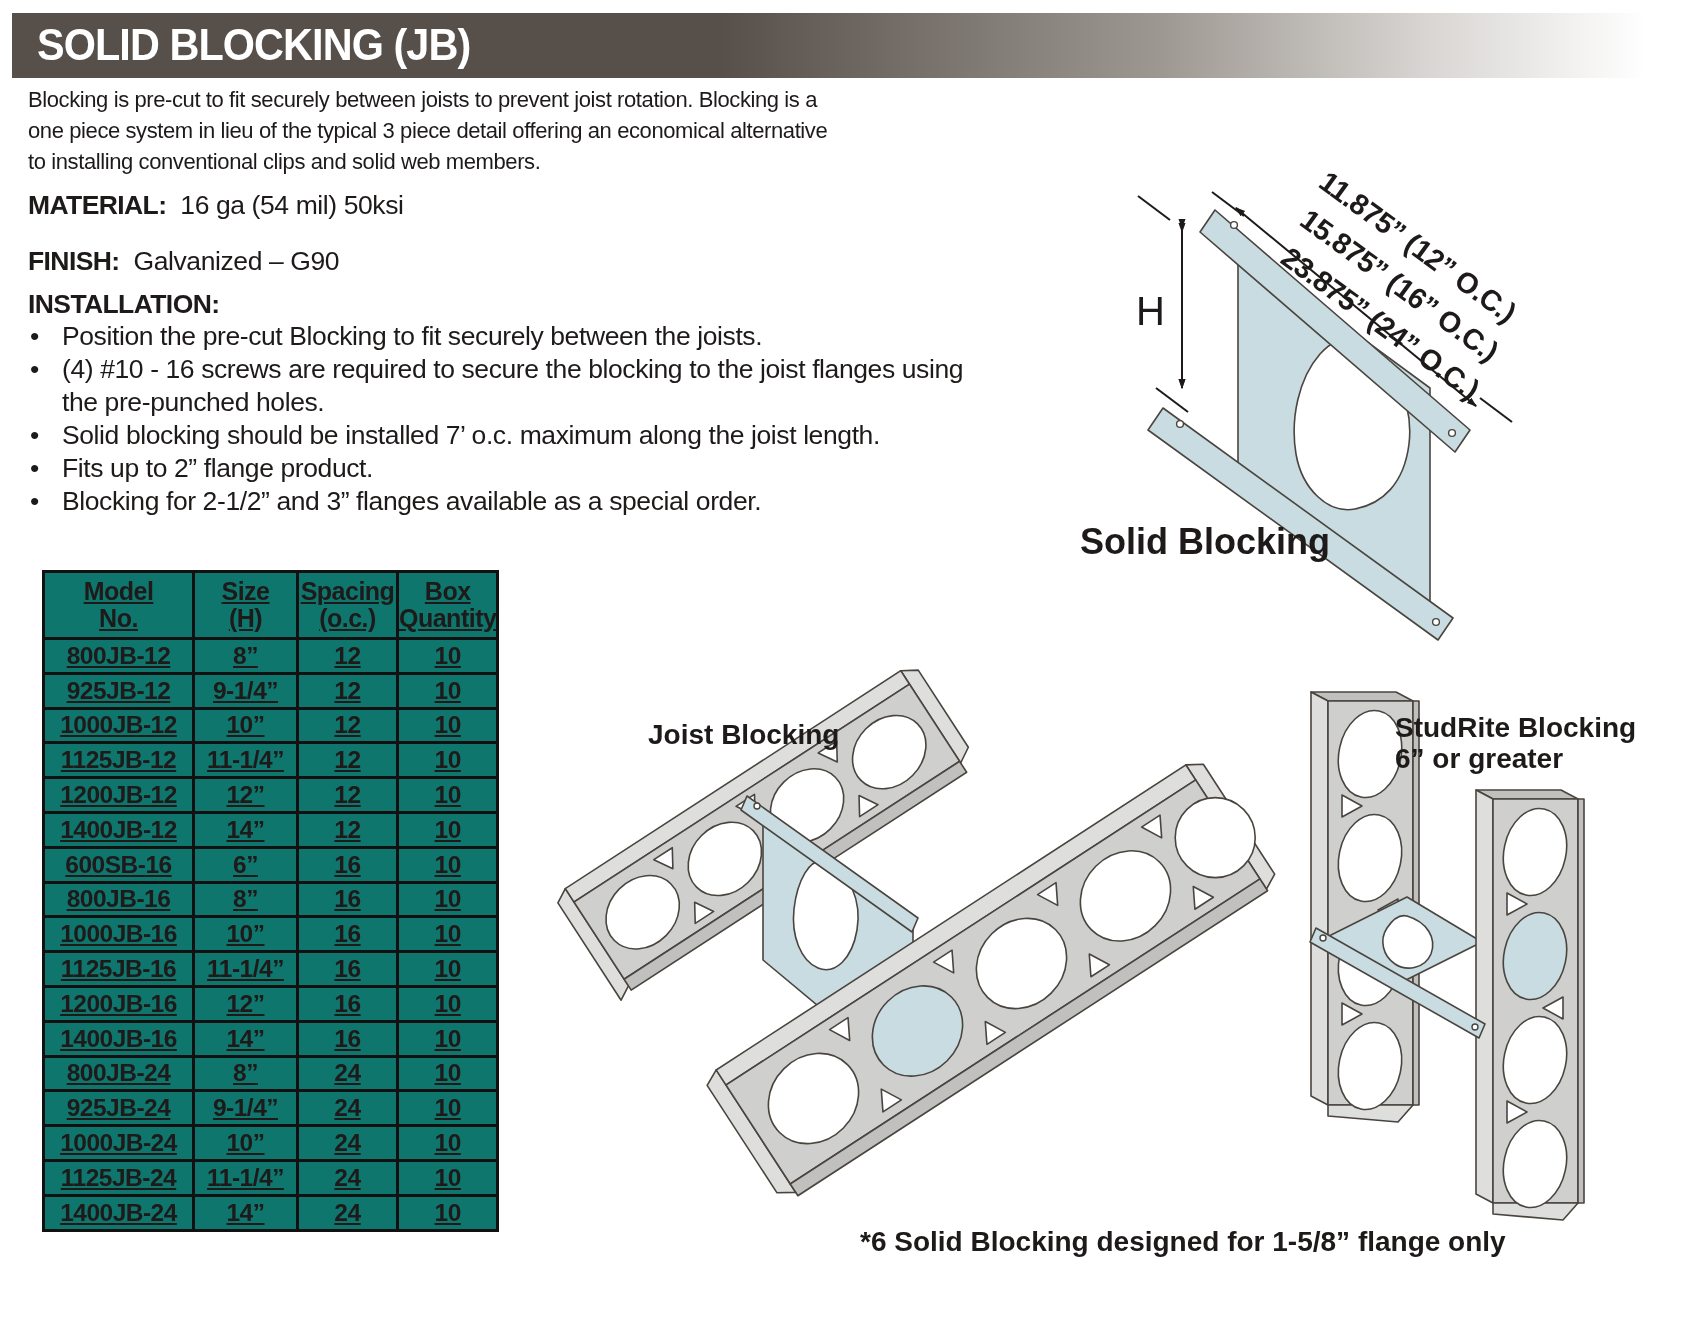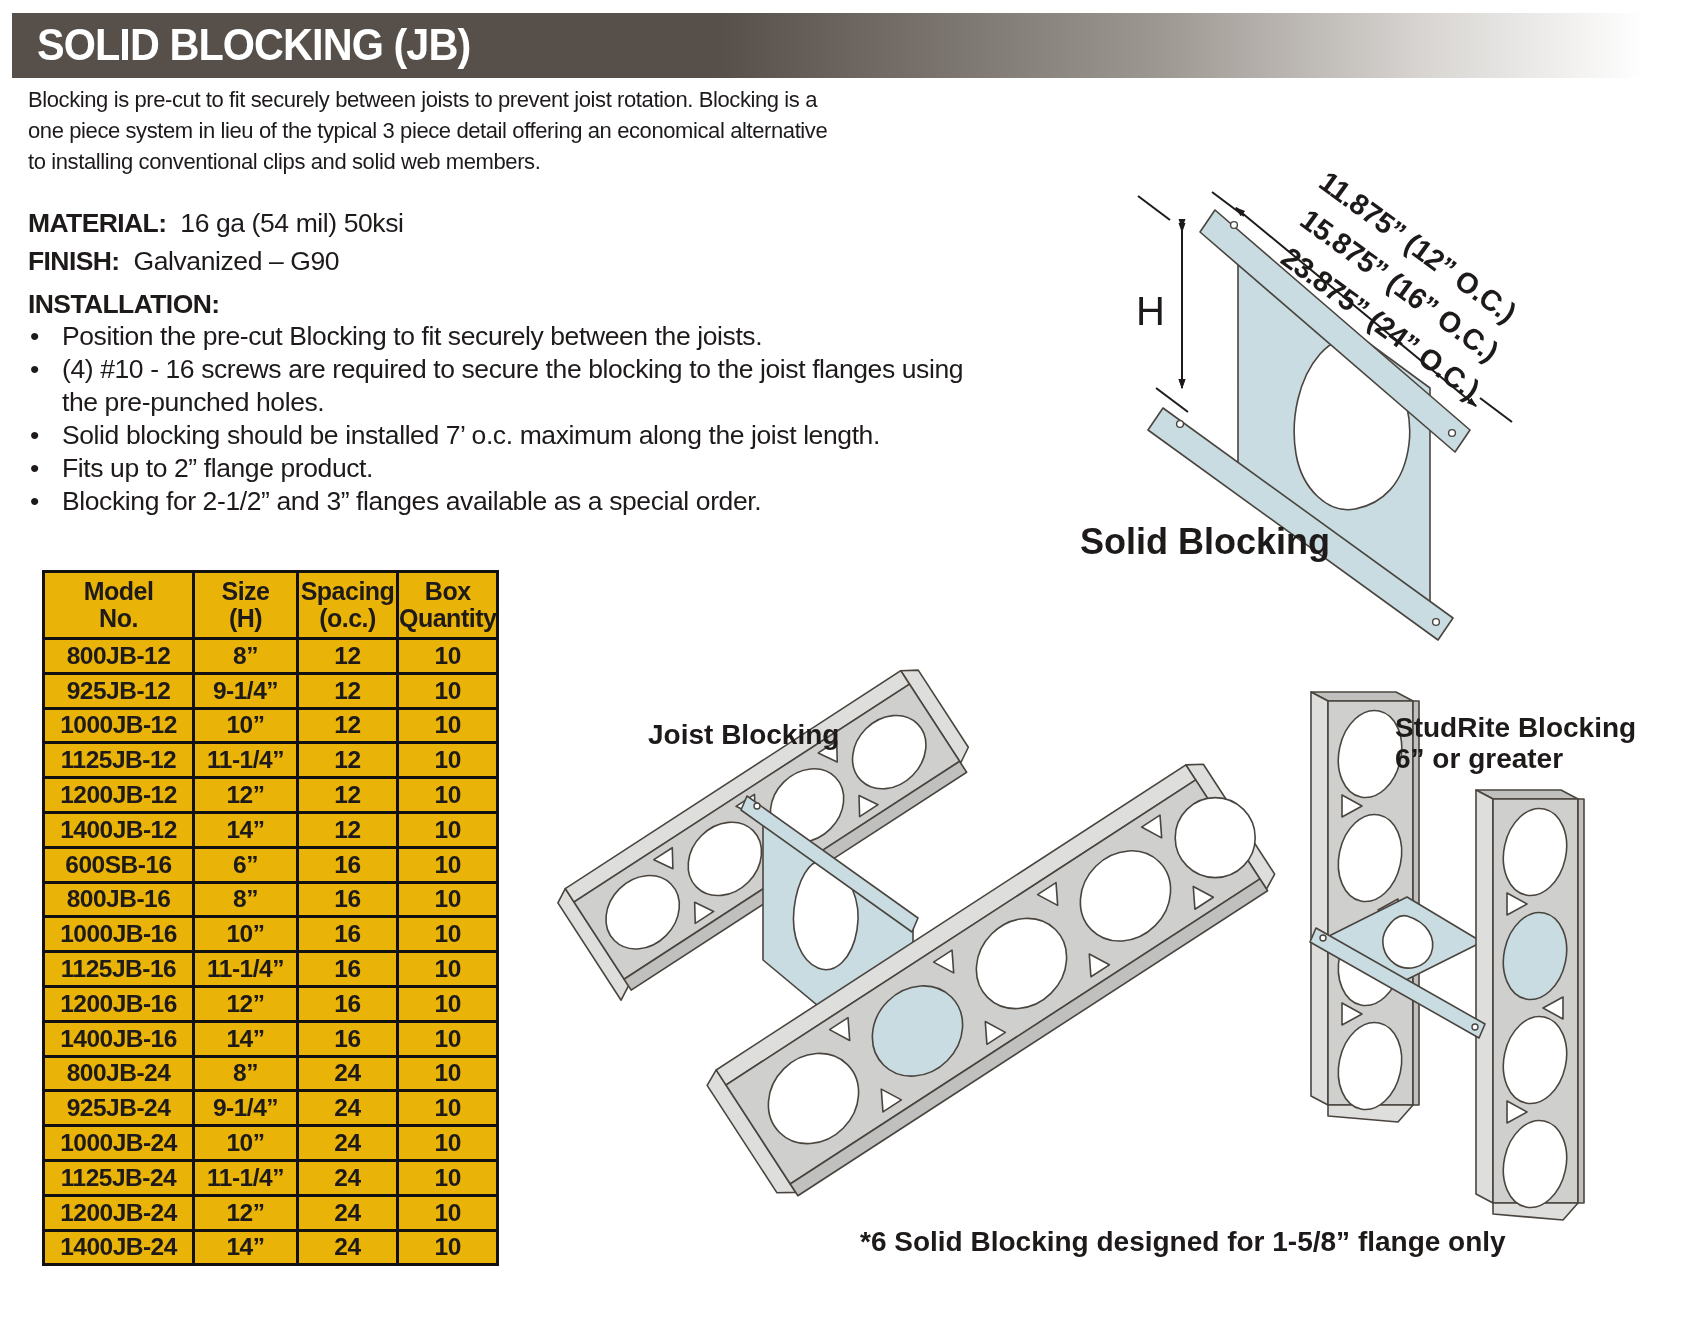--- a/index.html
+++ b/index.html
@@ -20,21 +20,21 @@
   .intro{position:absolute;left:28px;top:84px;font-size:22px;line-height:31px;letter-spacing:-.4px;white-space:nowrap;}
   
   .specline{position:absolute;left:28px;font-size:26.5px;letter-spacing:-.4px;white-space:nowrap;}
   .specline b{font-weight:700;letter-spacing:-.6px;}
   
   .bullets{position:absolute;left:30px;top:320px;font-size:26.5px;line-height:33px;letter-spacing:-.4px;}
   .bullet-item{display:flex;}
   .bullet-item .dot{width:32px;flex:0 0 32px;}
   .bullet-item .lines div{white-space:nowrap;}
   
-  table.spec{position:absolute;left:42px;top:570px;border-collapse:collapse;table-layout:fixed;background:#eab308;}
+  table.spec{position:absolute;left:42px;top:570px;border-collapse:collapse;table-layout:fixed;background:#0f766e;text-decoration:underline;}
   table.spec th,table.spec td{border:3px solid #111;text-align:center;vertical-align:middle;padding:0;}
   table.spec th{height:64px;font-size:25px;line-height:27px;font-weight:700;letter-spacing:-.5px;}
   table.spec td{height:31.8px;font-size:24.5px;font-weight:700;letter-spacing:-.5px;}
   
   .cap{position:absolute;font-weight:700;white-space:nowrap;}
   .cap-solid{left:1080px;top:521px;font-size:36px;}
   .cap-joist{left:648px;top:719px;font-size:28px;}
   .cap-studrite{left:1395px;top:712px;width:290px;text-align:left;font-size:28px;line-height:31px;white-space:normal;}
   .footnote{position:absolute;left:860px;top:1226px;font-size:28px;font-weight:700;white-space:nowrap;}
   
@@ -56,21 +56,21 @@
 <div class="titlebar">
   <div class="t">SOLID BLOCKING (JB)</div>
 </div>
 
 <div class="intro">
   <div>Blocking is pre-cut to fit securely between joists to prevent joist rotation. Blocking is a</div>
   <div>one piece system in lieu of the typical 3 piece detail offering an economical alternative</div>
   <div>to installing conventional clips and solid web members.</div>
 </div>
 
-<div class="specline" style="top:208px;">
+<div class="specline" style="top:190px;">
   <b>MATERIAL:</b>&nbsp;
   <span>16 ga (54 mil) 50ksi</span>
 </div>
 <div class="specline" style="top:246px;">
   <b>FINISH:</b>&nbsp;
   <span>Galvanized – G90</span>
 </div>
 <div class="specline" style="top:289px;">
   <b>INSTALLATION:</b>
 </div>
@@ -244,26 +244,20 @@
         <td>10</td>
       </tr>
 
       <tr>
         <td>1125JB-24</td>
         <td>11-1/4”</td>
         <td>24</td>
         <td>10</td>
       </tr>
 
-      <tr>
-        <td>1200JB-24</td>
-        <td>12”</td>
-        <td>24</td>
-        <td>10</td>
-      </tr>
 
       <tr>
         <td>1400JB-24</td>
         <td>14”</td>
         <td>24</td>
         <td>10</td>
       </tr>
     </tbody>
 </table>
 

